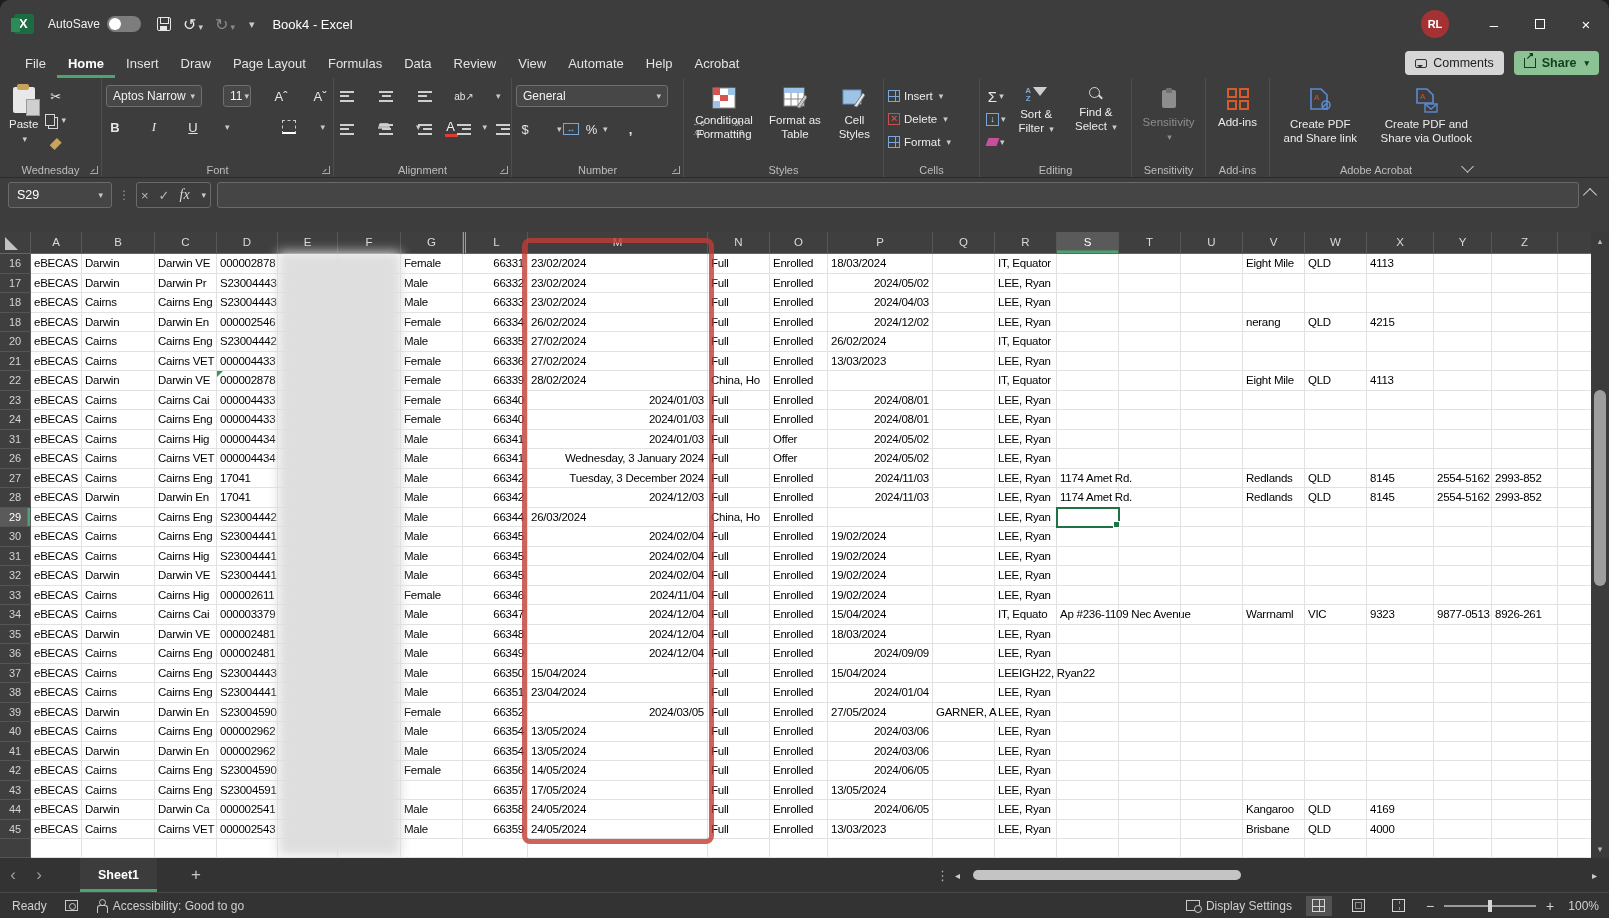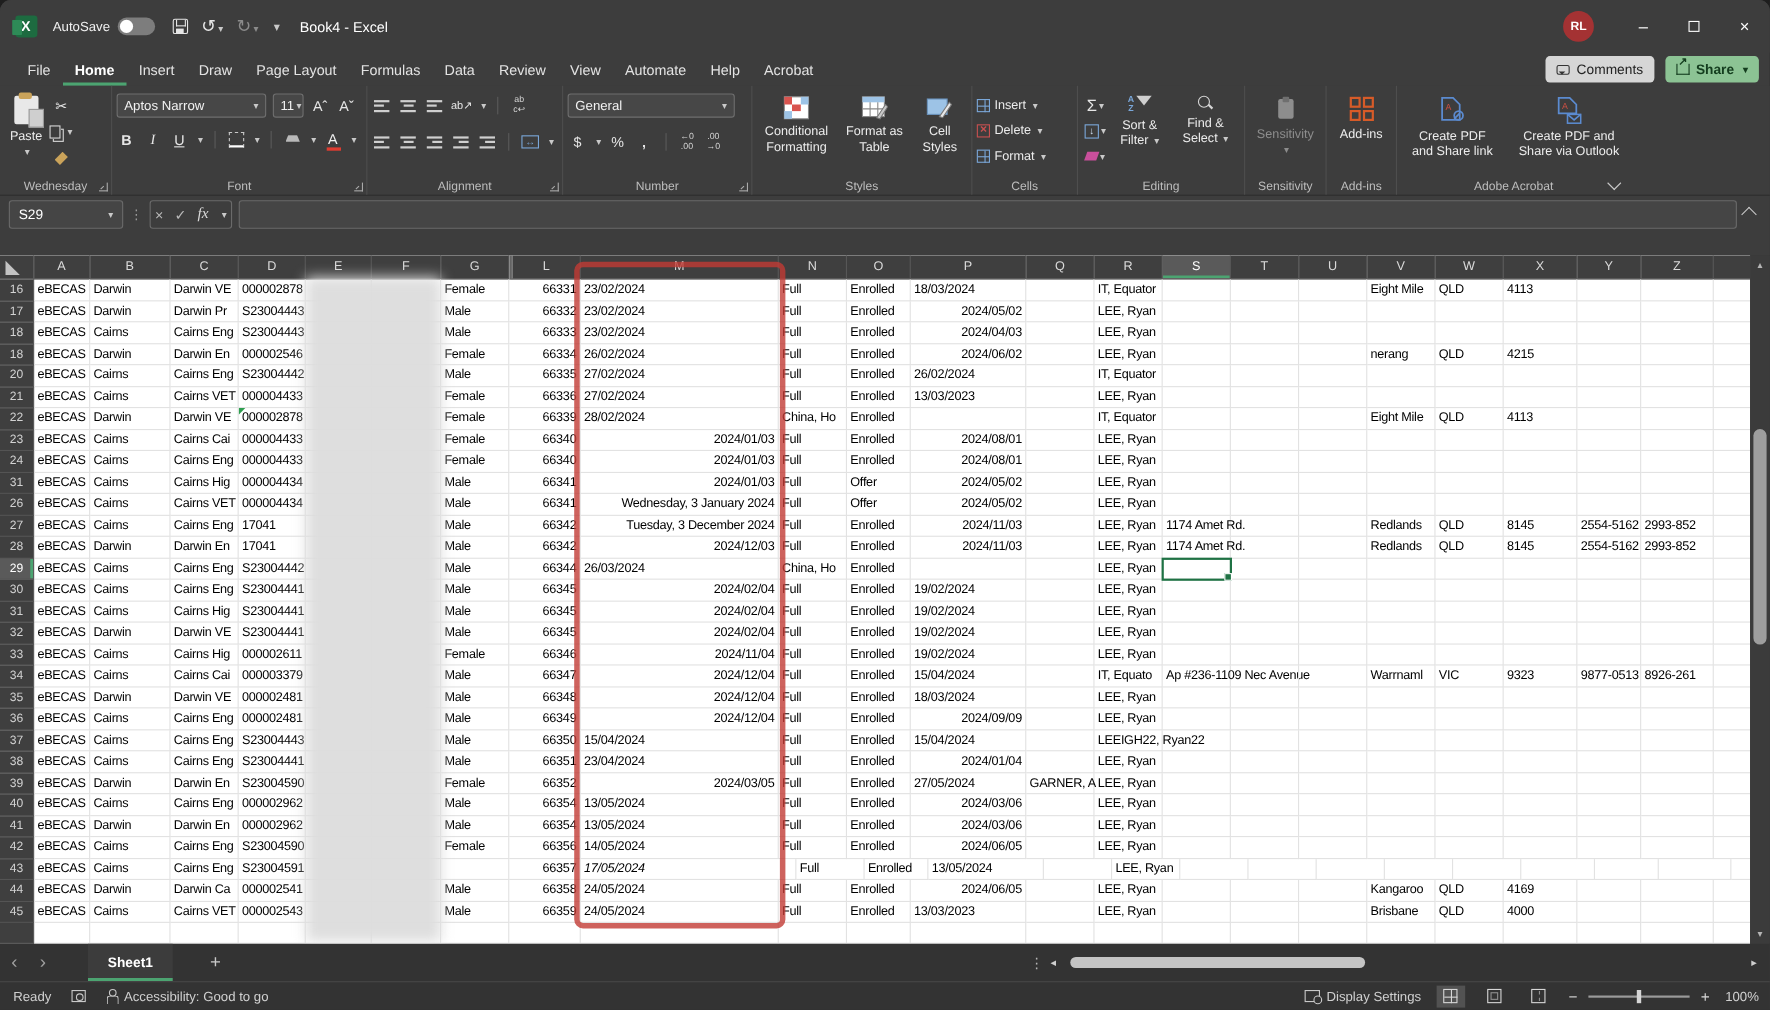--- a/index.html
+++ b/index.html
@@ -58,21 +58,21 @@
   .launcher::after { content:""; position:absolute; right:2px; bottom:2px; width:4px; height:1.2px; background:#aaa; transform:rotate(-45deg); }
   .grp-c { display:flex; height:78px; }
   .bigbtn { display:flex; flex-direction:column; align-items:center; justify-content:flex-start; gap:4px; padding:4px 5px;
             font-size:11.5px; color:#ececec; text-align:center; line-height:1.25; border-radius:3px; }
   .bigbtn .bb-label { max-width:86px; }
   .bigbtn.gray, .bigbtn.gray .bb-label { color:#8d8d8d; }
   .mini-col { display:flex; flex-direction:column; justify-content:flex-start; gap:6px; padding:4px 2px; }
   .sbtn { display:inline-flex; align-items:center; justify-content:center; min-width:18px; height:18px; font-size:13px; color:#e6e6e6; }
   .sbtn.b { font-weight:bold; } .sbtn.i { font-style:italic; font-family:"Liberation Serif",serif; } .sbtn.u { text-decoration:underline; }
   .vdiv { width:1px; height:16px; background:#5a5a5a; margin:0 4px; align-self:center; }
-  .rowline { display:flex; align-items:center; gap:6px; height:26px; }
+  .rowline { display:flex; align-items:center; gap:21px; height:26px; }
   .combo { height:22px; background:#474747; border:1px solid #6f6f6f; border-radius:3px; display:flex; align-items:center;
            justify-content:space-between; padding:0 6px; font-size:12px; color:#f2f2f2; }
   .ic-clipboard { width:22px; height:26px; background:#e8e8e8; border-radius:2px; position:relative; }
   .ic-clipboard::before { content:""; position:absolute; left:4px; top:-3px; width:12px; height:6px; background:#caa35a; border-radius:2px; }
   .ic-clipboard::after { content:""; position:absolute; right:-5px; bottom:-3px; width:12px; height:15px; background:#cfcfcf; border:1px solid #9a9a9a; }
   .ic-copy { width:10px; height:12px; border:1.2px solid #d8d8d8; box-shadow:3px 3px 0 -1px #3d3d3d, 3px 3px 0 0 #d8d8d8; margin-right:4px; }
   .ic-brush { width:12px; height:12px; background:#caa35a; clip-path:polygon(0 60%, 60% 0, 100% 40%, 40% 100%); }
   .ic-border { width:14px; height:14px; border:1px dashed #c9c9c9; border-bottom:2px solid #fff; }
   .ic-fill { width:13px; height:9px; background:#b9b9b9; clip-path:polygon(20% 0,80% 0,100% 70%,0 70%); position:relative; }
   .ic-fill::after { content:""; position:absolute; left:-1px; top:11px; width:15px; height:3px; background:#ffd400; }
@@ -657,21 +657,21 @@
         <div class="g-c" style="width: 73px;">Darwin</div>
         <div class="g-c" style="width: 62px;">Darwin En</div>
         <div class="g-c" style="width: 61px;">000002546</div>
         <div class="g-c" style="width: 60px;"></div>
         <div class="g-c" style="width: 63px;"></div>
         <div class="g-c" style="width: 62px;">Female</div>
         <div class="g-c ar" style="width: 65px;">66334</div>
         <div class="g-c ovf" style="width: 180px;">26/02/2024</div>
         <div class="g-c" style="width: 62px;">Full</div>
         <div class="g-c" style="width: 58px;">Enrolled</div>
-        <div class="g-c ar ovf" style="width: 105px;">2024/06/02</div>
+        <div class="g-c ar ovf" style="width: 105px;">2024/12/02</div>
         <div class="g-c ovf" style="width: 62px;"></div>
         <div class="g-c ovf" style="width: 62px;">LEE, Ryan</div>
         <div class="g-c ovf" style="width: 62px;"></div>
         <div class="g-c" style="width: 62px;"></div>
         <div class="g-c" style="width: 62px;"></div>
         <div class="g-c ovf" style="width: 62px;">nerang</div>
         <div class="g-c ovf" style="width: 62px;">QLD</div>
         <div class="g-c ovf" style="width: 67px;">4215</div>
         <div class="g-c ovf" style="width: 58px;"></div>
         <div class="g-c ovf" style="width: 66px;"></div>
@@ -1278,21 +1278,21 @@
       <div class="g-row">
         <div class="g-rh">43</div>
         <div class="g-c" style="width: 51px;">eBECAS La</div>
         <div class="g-c" style="width: 73px;">Cairns</div>
         <div class="g-c" style="width: 62px;">Cairns Eng</div>
         <div class="g-c" style="width: 61px;">S23004591</div>
         <div class="g-c" style="width: 60px;"></div>
         <div class="g-c" style="width: 63px;"></div>
         <div class="g-c" style="width: 62px;"></div>
         <div class="g-c ar" style="width: 65px;">66357</div>
-        <div class="g-c ovf" style="width: 196px; font-style: italic;">17/05/2024</div>
+        <div class="g-c ovf" style="width: 180px;">17/05/2024</div>
         <div class="g-c" style="width: 62px;">Full</div>
         <div class="g-c" style="width: 58px;">Enrolled</div>
         <div class="g-c ovf" style="width: 105px;">13/05/2024</div>
         <div class="g-c ovf" style="width: 62px;"></div>
         <div class="g-c ovf" style="width: 62px;">LEE, Ryan</div>
         <div class="g-c ovf" style="width: 62px;"></div>
         <div class="g-c" style="width: 62px;"></div>
         <div class="g-c" style="width: 62px;"></div>
         <div class="g-c ovf" style="width: 62px;"></div>
         <div class="g-c ovf" style="width: 62px;"></div>

